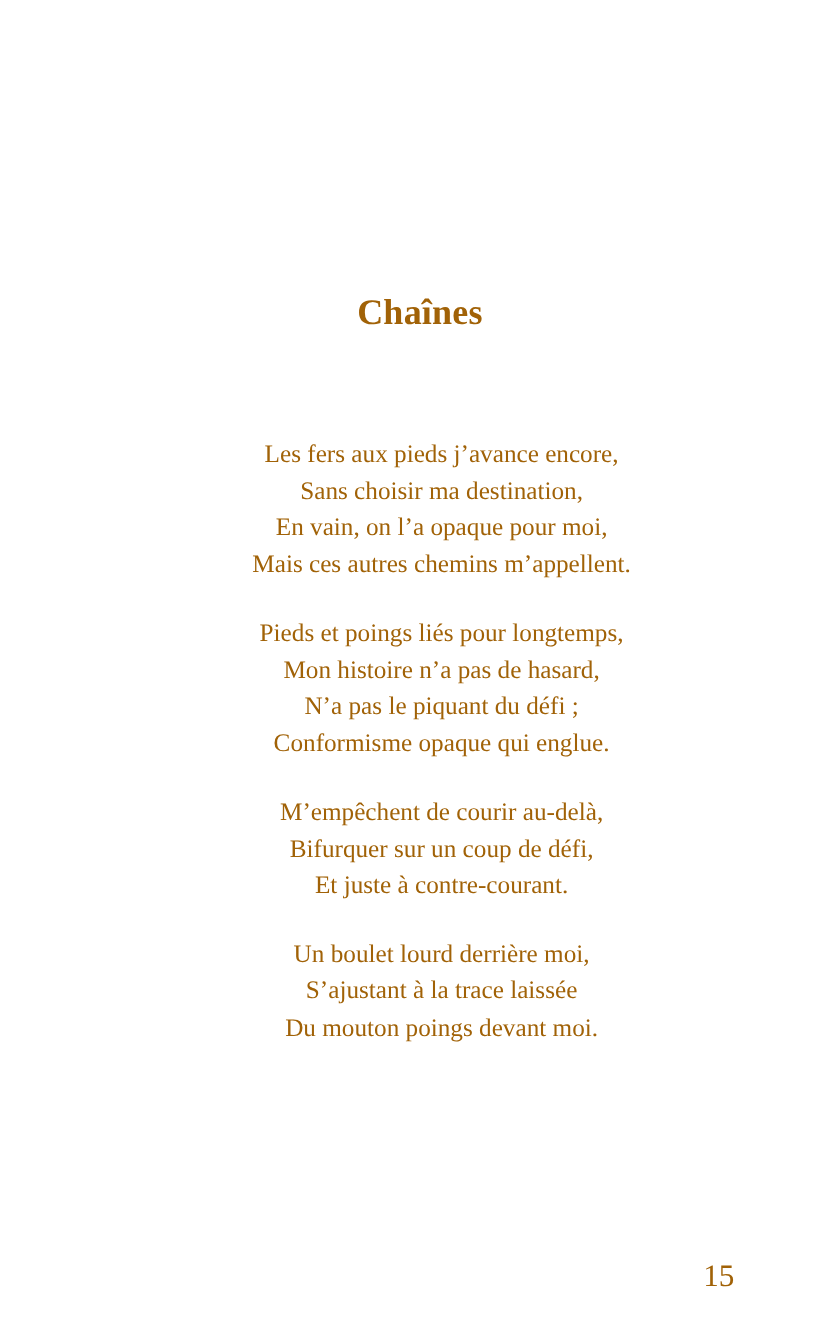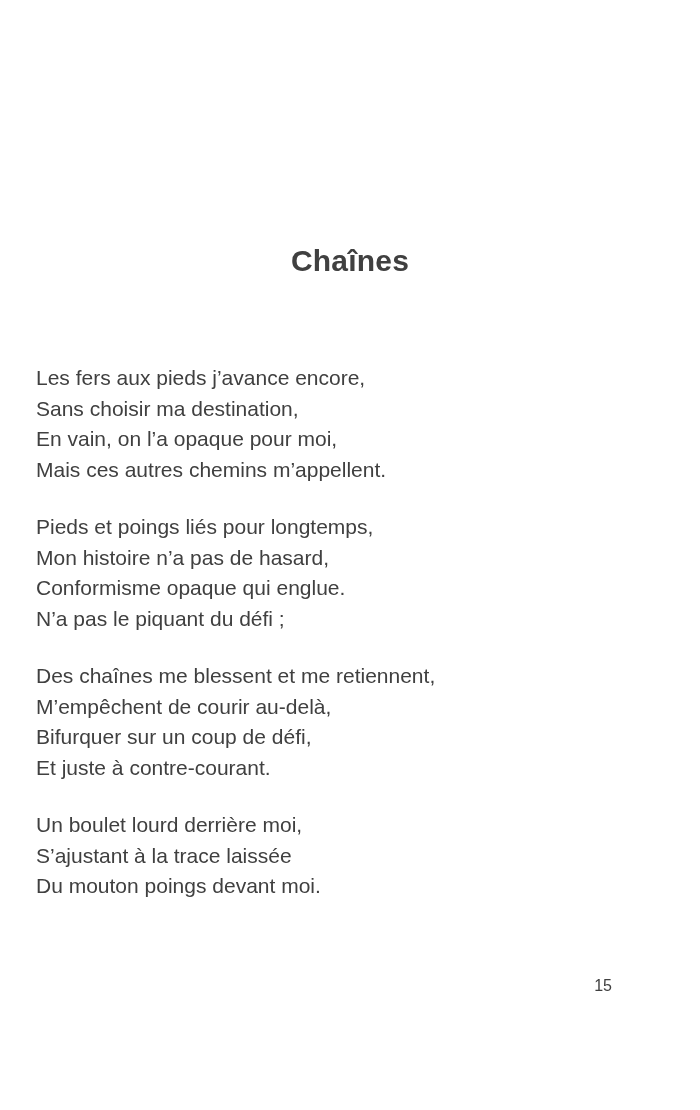--- a/index.html
+++ b/index.html
@@ -5,56 +5,57 @@
   html, body {
     margin: 0;
     padding: 0;
     background: #ffffff;
   }
   .book-page {
     position: relative;
     width: 700px;
     height: 1110px;
     background: #ffffff;
-    color: #404040;
-    font-family: Liberation Sans, sans-serif;
+    color: #a16207;
+    font-family: Liberation Serif, serif;
     overflow: hidden;
   }
   .poem-title {
     position: absolute;
     top: 243px;
     left: 0;
     right: 0;
     margin: 0;
     text-align: center;
     font-size: 30px;
     line-height: 36px;
     font-weight: bold;
     letter-spacing: 0.2px;
   }
   .poem-body {
     position: absolute;
     top: 363px;
     left: 0;
     right: 0;
+    text-align: center;
     font-size: 21px;
     line-height: 30.5px;
     padding-left: 36px;
   }
   .stanza {
     margin: 0 0 27px 0;
   }
   .poem-line {
     white-space: nowrap;
   }
   .page-number {
     position: absolute;
-    top: 974px;
+    top: 1052px;
     right: 88px;
-    font-size: 16px;
+    font-size: 26px;
     line-height: 24px;
     text-align: left;
   }
 </style>
 </head>
 <body>
 
 <div class="book-page">
 
   <h1 class="poem-title">Chaînes</h1>
@@ -64,26 +65,25 @@
     <div class="stanza">
       <div class="poem-line">Les fers aux pieds j’avance encore,</div>
       <div class="poem-line">Sans choisir ma destination,</div>
       <div class="poem-line">En vain, on l’a opaque pour moi,</div>
       <div class="poem-line">Mais ces autres chemins m’appellent.</div>
     </div>
 
     <div class="stanza">
       <div class="poem-line">Pieds et poings liés pour longtemps,</div>
       <div class="poem-line">Mon histoire n’a pas de hasard,</div>
+      <div class="poem-line">N’a pas le piquant du défi ;</div>
       <div class="poem-line">Conformisme opaque qui englue.</div>
-      <div class="poem-line">N’a pas le piquant du défi ;</div>
     </div>
 
     <div class="stanza">
-      <div class="poem-line">Des chaînes me blessent et me retiennent,</div>
       <div class="poem-line">M’empêchent de courir au-delà,</div>
       <div class="poem-line">Bifurquer sur un coup de défi,</div>
       <div class="poem-line">Et juste à contre-courant.</div>
     </div>
 
     <div class="stanza">
       <div class="poem-line">Un boulet lourd derrière moi,</div>
       <div class="poem-line">S’ajustant à la trace laissée</div>
       <div class="poem-line">Du mouton poings devant moi.</div>
     </div>

